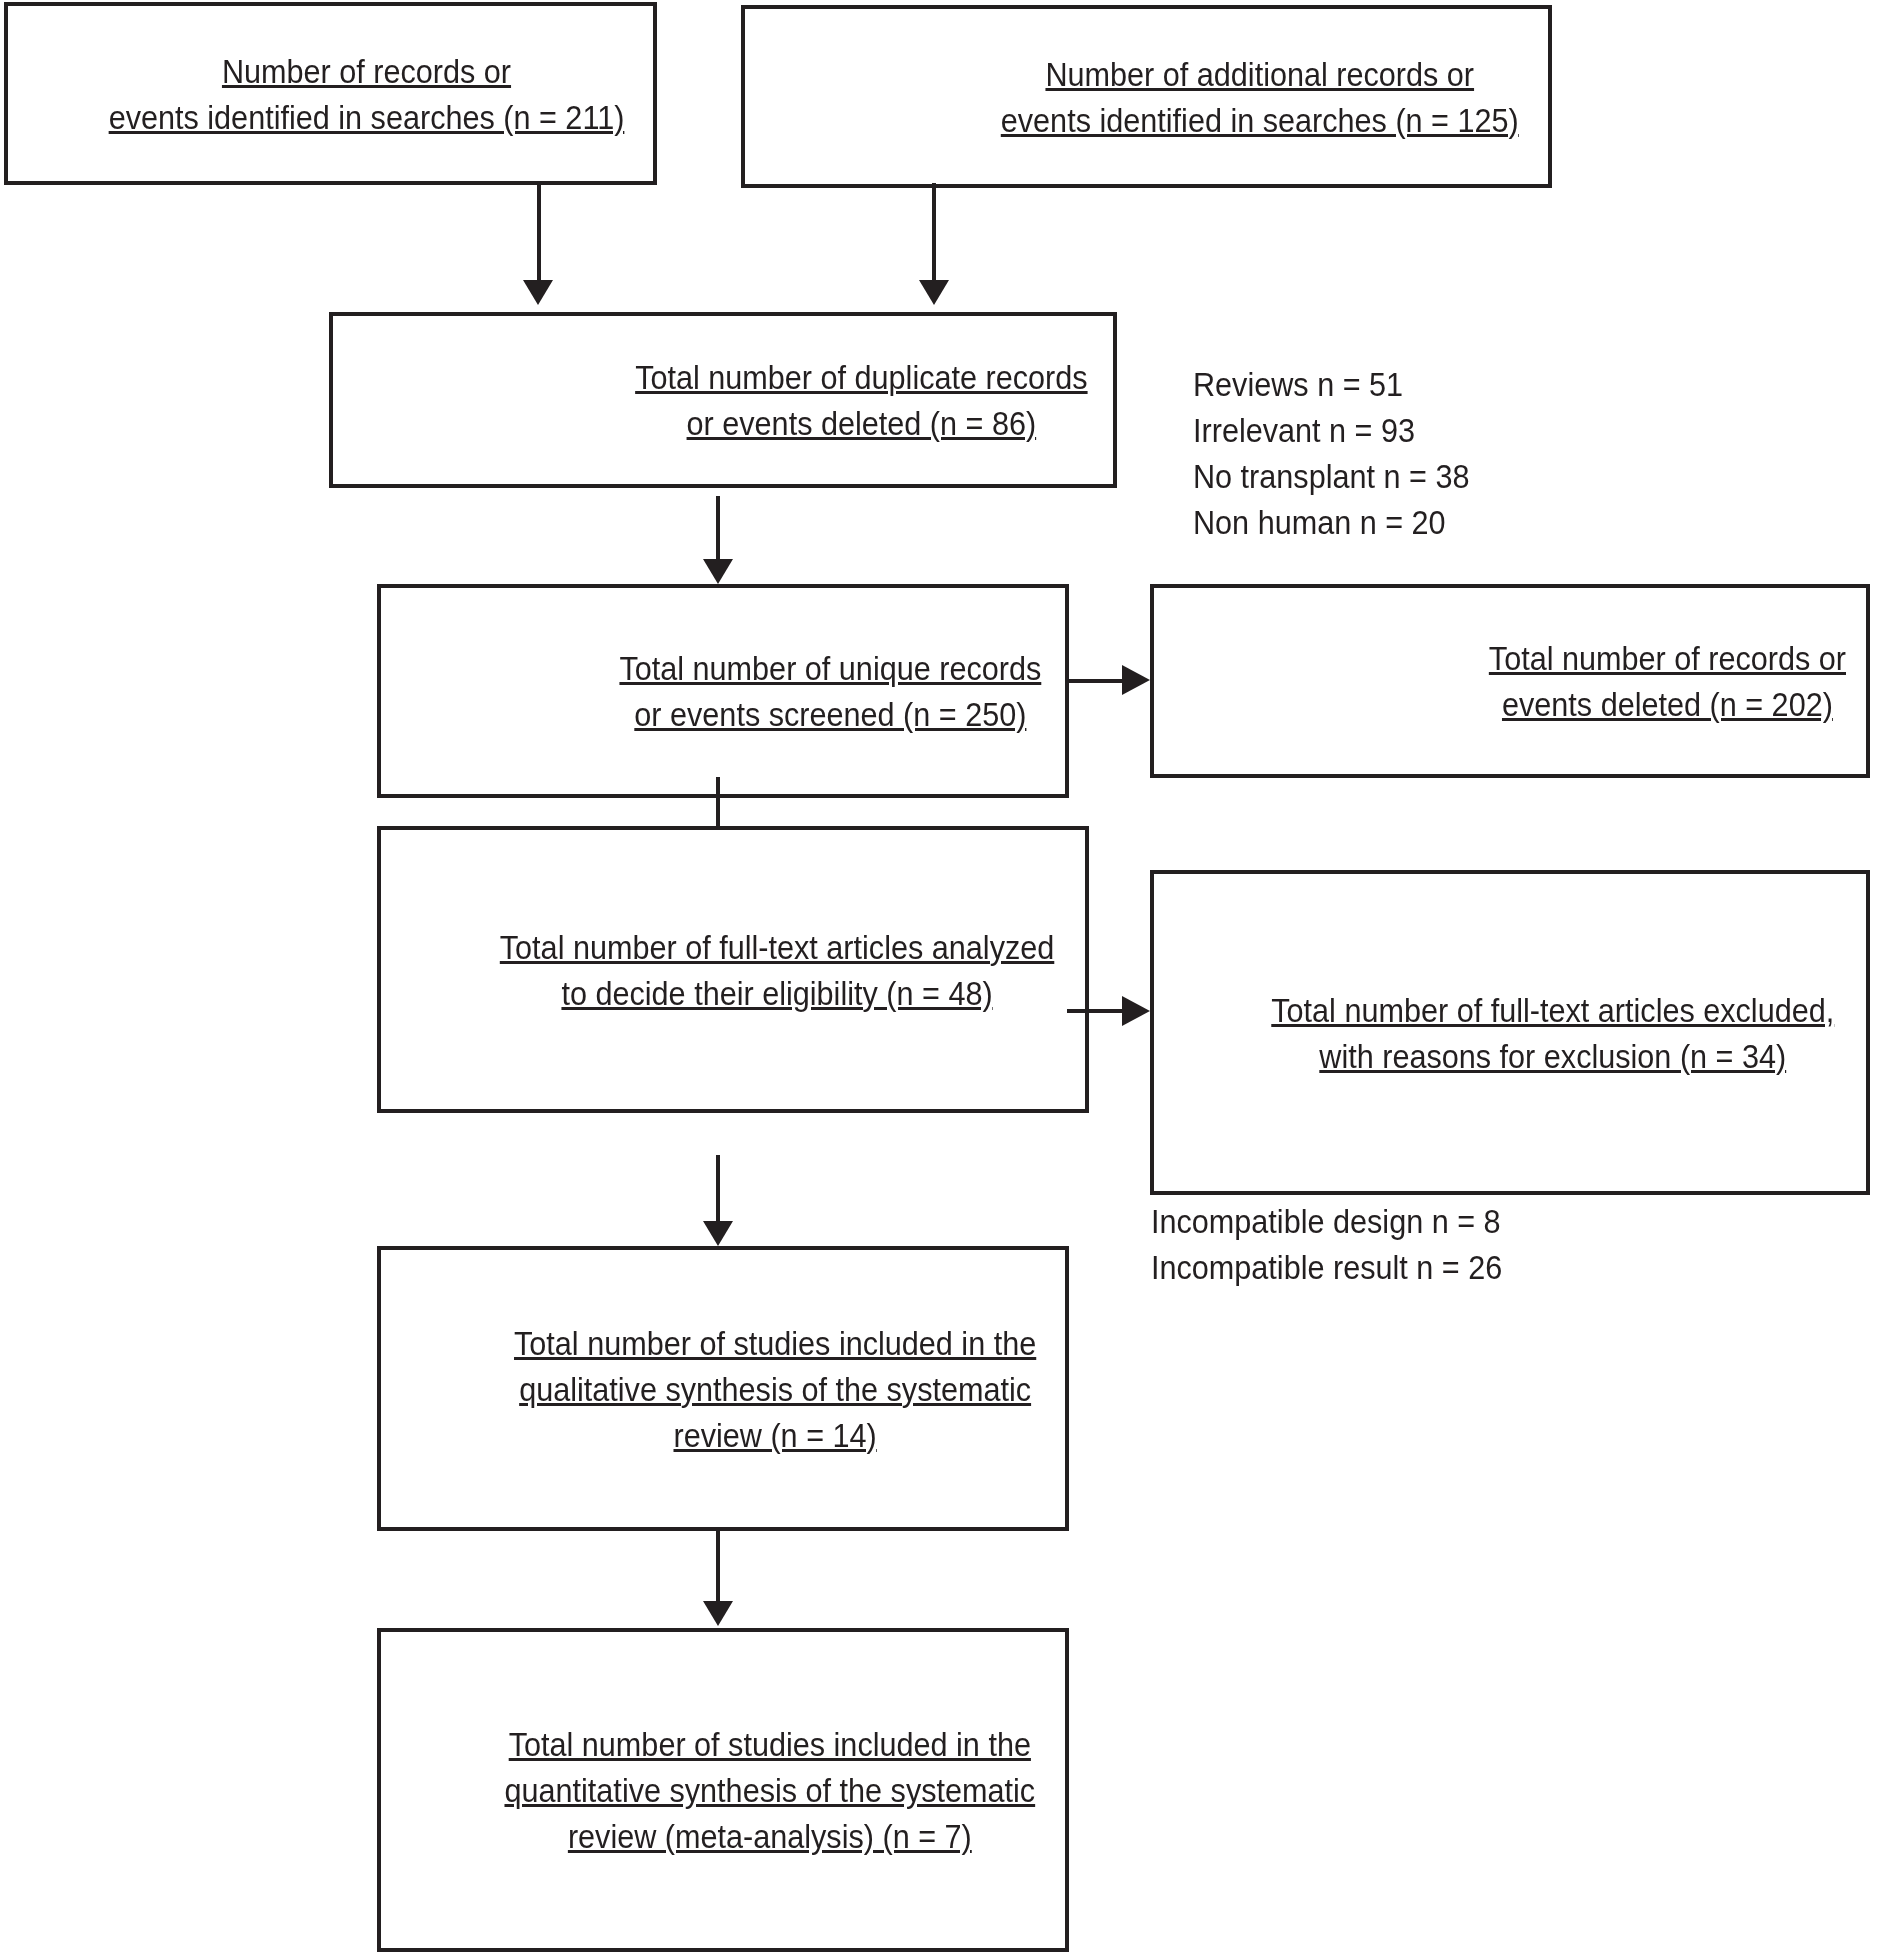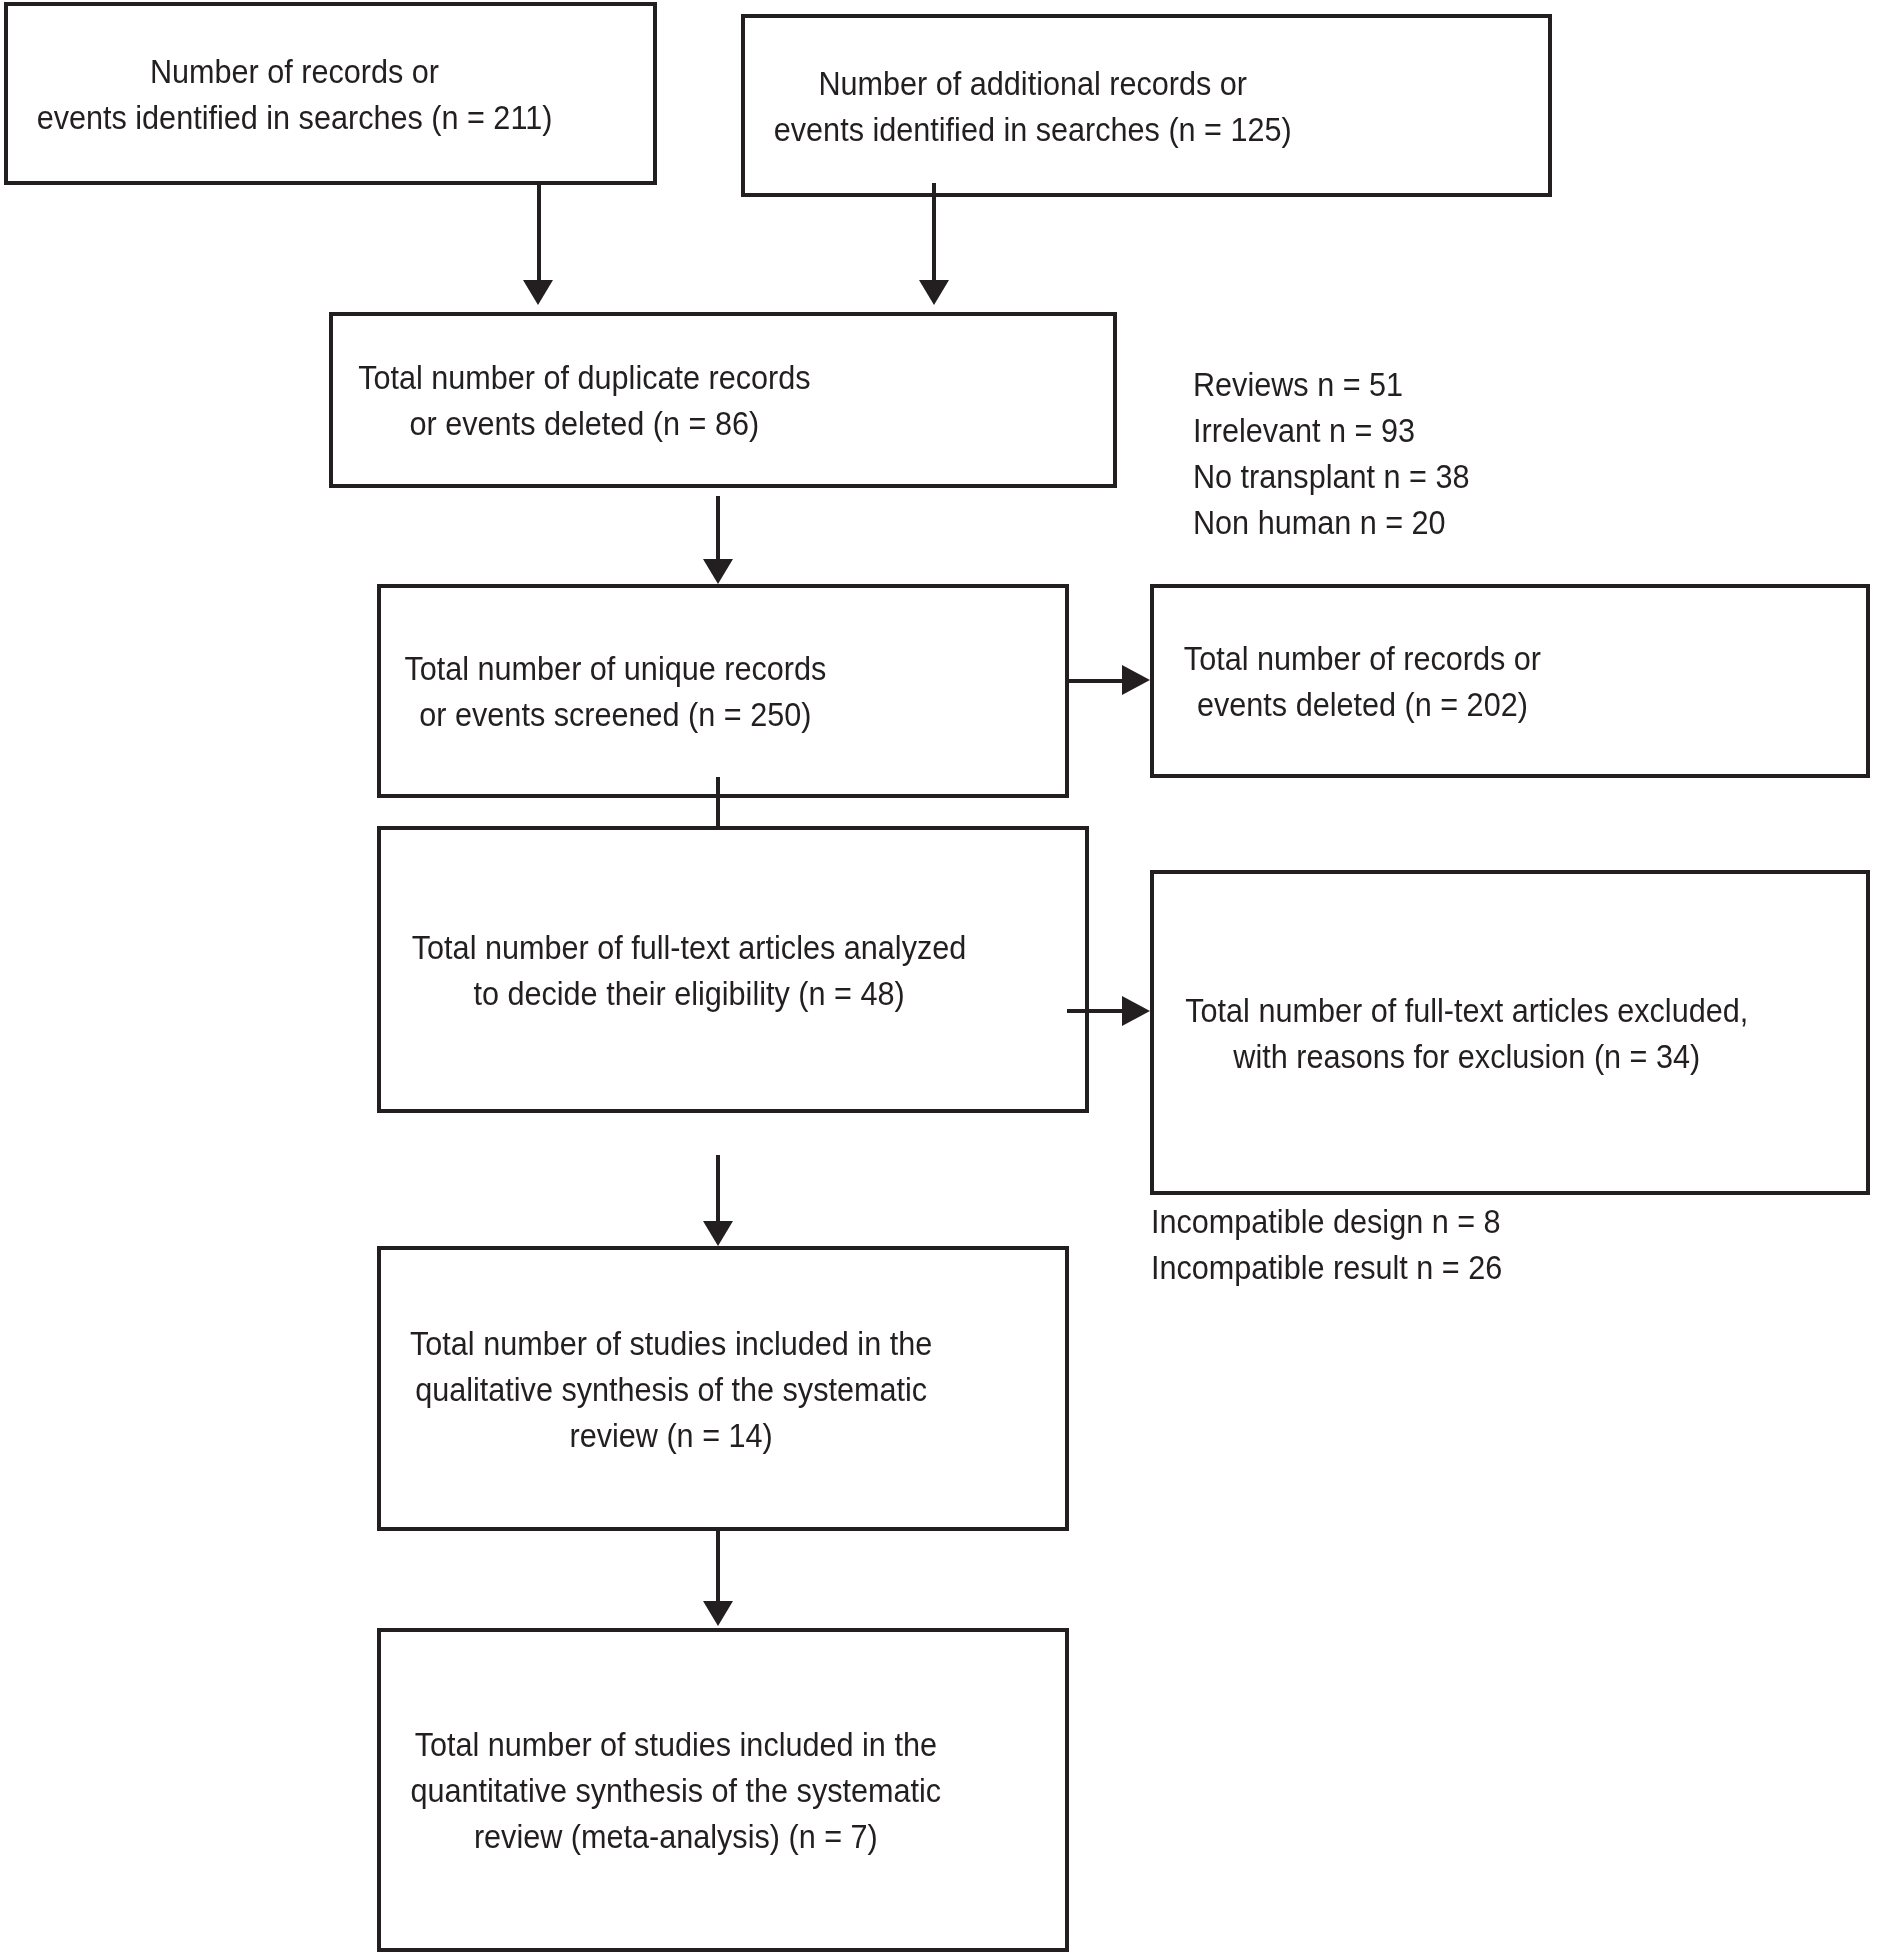--- a/index.html
+++ b/index.html
@@ -19,21 +19,22 @@
     font-family:"Liberation Sans", sans-serif;
     color:var(--ink);
   }
   .fbox{
     position:absolute;
     box-sizing:border-box;
     border:4.2px solid var(--ink);
     background:var(--bg);
     display:flex;
     align-items:center;
-    justify-content:flex-start;
+    justify-content:flex-end;
+    text-decoration:underline;
   }
   .fbox .box-text{
     font-size:34px;
     line-height:46px;
     text-align:center;
     white-space:pre-line;
     transform:scaleX(0.9);
     transform-origin:center center;
   }
   .side-note{
@@ -67,21 +68,21 @@
 </head>
 <body>
 
 <div id="stage">
 
   <div class="fbox" style="left:3.5px; top:2.1px; width:653px; height:183px;">
     <div class="box-text">Number of records or
 events identified in searches (n = 211)</div>
   </div>
 
-  <div class="fbox" style="left:741px; top:14px; width:811px; height:183px;">
+  <div class="fbox" style="left:741px; top:5px; width:811px; height:183px;">
     <div class="box-text">Number of additional records or
 events identified in searches (n = 125)</div>
   </div>
 
   <div class="vline" style="left:537px; top:183px; width:4.2px; height:99px;"></div>
   <div class="head-down" style="left:523px; top:280px;"></div>
 
   <div class="vline" style="left:932px; top:183px; width:4.2px; height:99px;"></div>
   <div class="head-down" style="left:919px; top:280px;"></div>
 

